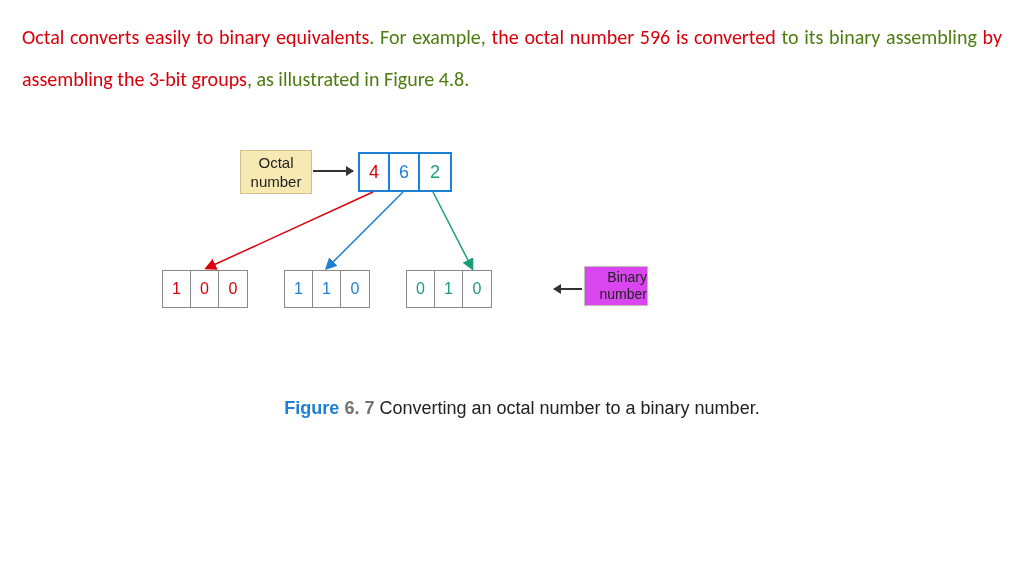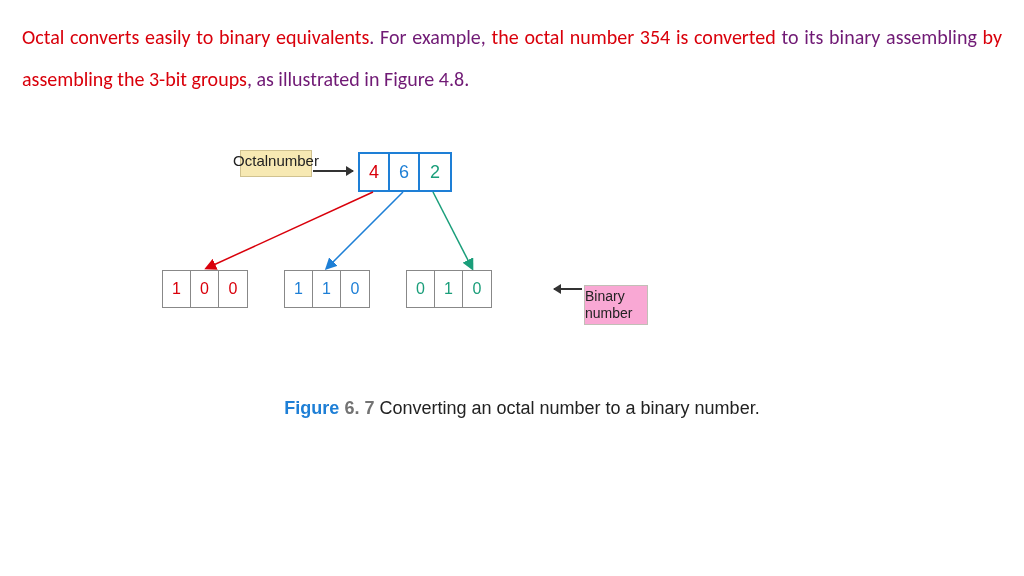--- a/index.html
+++ b/index.html
@@ -11,43 +11,44 @@
       padding: 16px 22px;
       color: #000;
     }
     .para {
       font-size: 20px;
       line-height: 2.1;
       text-align: justify;
       margin-bottom: 50px;
     }
     .red { color: #d9000b; margin-top: 15px; }
-    .blk { color: #701a75; margin-top: 40px; }
+    .blk { color: #4d7c0f; margin-top: 40px; }
 
     .diagram {
       position: relative;
       width: 700px;
       height: 230px;
       margin: 0 auto;
       font-family: Helvetica, Arial, sans-serif;
     }
 
     
     .octal-label {
       position: absolute;
       left: 78px;
       top: 0;
       width: 72px;
-      height: 27px;
+      height: 44px;
       background: #f7e9b3;
       border: 1px solid #d0c28f;
       font-size: 15px;
       line-height: 1.3;
       text-align: center;
       display: flex;
+      flex-direction: column;
       justify-content: center;
       color: #222;
     }
     .octal-label span { display:block; }
 
     
     .h-arrow {
       position: absolute;
       left: 151px;
       top: 20px;
@@ -119,28 +120,28 @@
       align-items: center;
       justify-content: center;
       font-size: 16px;
     }
     .bin-group .bcell:last-child { border-right: none; }
 
     
     .binary-label {
       position: absolute;
       left: 422px;
-      top: 135px;
+      top: 116px;
       width: 64px;
       height: 40px;
-      background: #f9a8d4;
+      background: #d946ef;
       border: 1px solid #c2bfb7;
       font-size: 14px;
       line-height: 1.25;
-      text-align: left;
+      text-align: right;
       display: flex;
       flex-direction: column;
       justify-content: center;
       color: #222;
     }
     .h-arrow-left {
       position: absolute;
       left: 392px;
       top: 138px;
       width: 28px;
@@ -164,21 +165,21 @@
       color: #222;
       font-family: Helvetica, Arial, sans-serif;
     }
     .caption .fw { color: #1e7fd6; font-weight: 600; margin-left: 20px; }
     .caption .fn { color: #737373; font-weight: 700; }
   </style>
 </head>
 <body>
 
 <p class="para">
-  <span class="red">Octal converts easily to binary equivalents</span><span class="blk">. For example, </span><span class="red">the octal number 354 is converted</span><span class="blk"> to its binary assembling </span><span class="red">by assembling the 3-bit groups</span><span class="blk">, as illustrated in Figure 4.8.</span>
+  <span class="red">Octal converts easily to binary equivalents</span><span class="blk">. For example, </span><span class="red">the octal number 596 is converted</span><span class="blk"> to its binary assembling </span><span class="red">by assembling the 3-bit groups</span><span class="blk">, as illustrated in Figure 4.8.</span>
 </p>
 
 <div class="diagram">
 
   <div class="octal-label">
     <span>Octal</span>
     <span>number</span>
   </div>
 
   <div class="h-arrow"></div>

